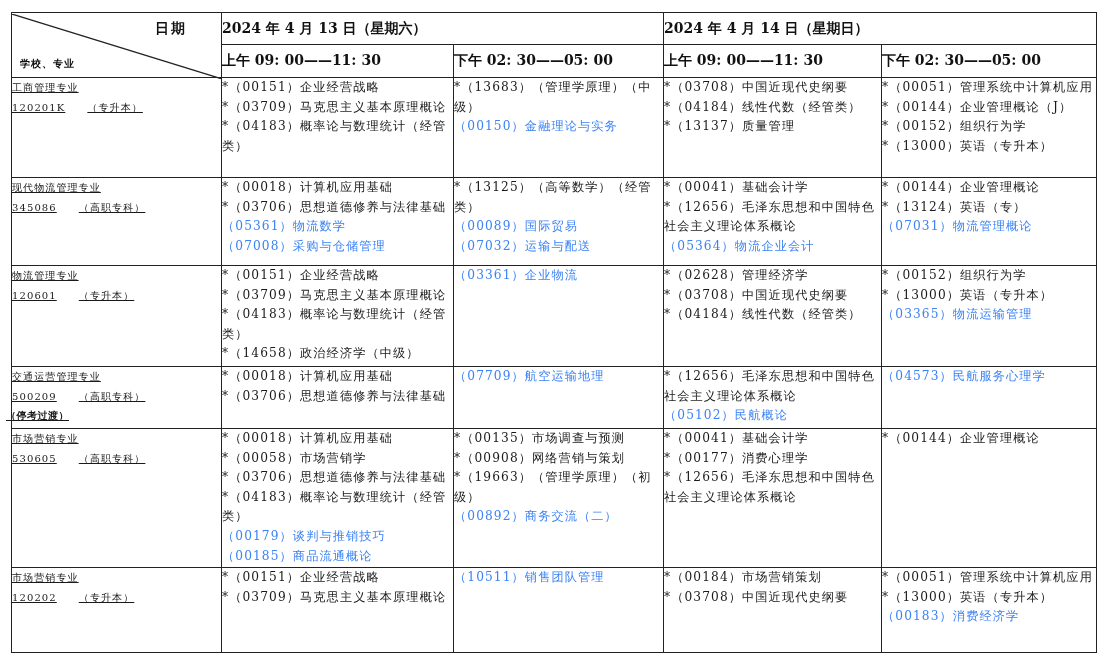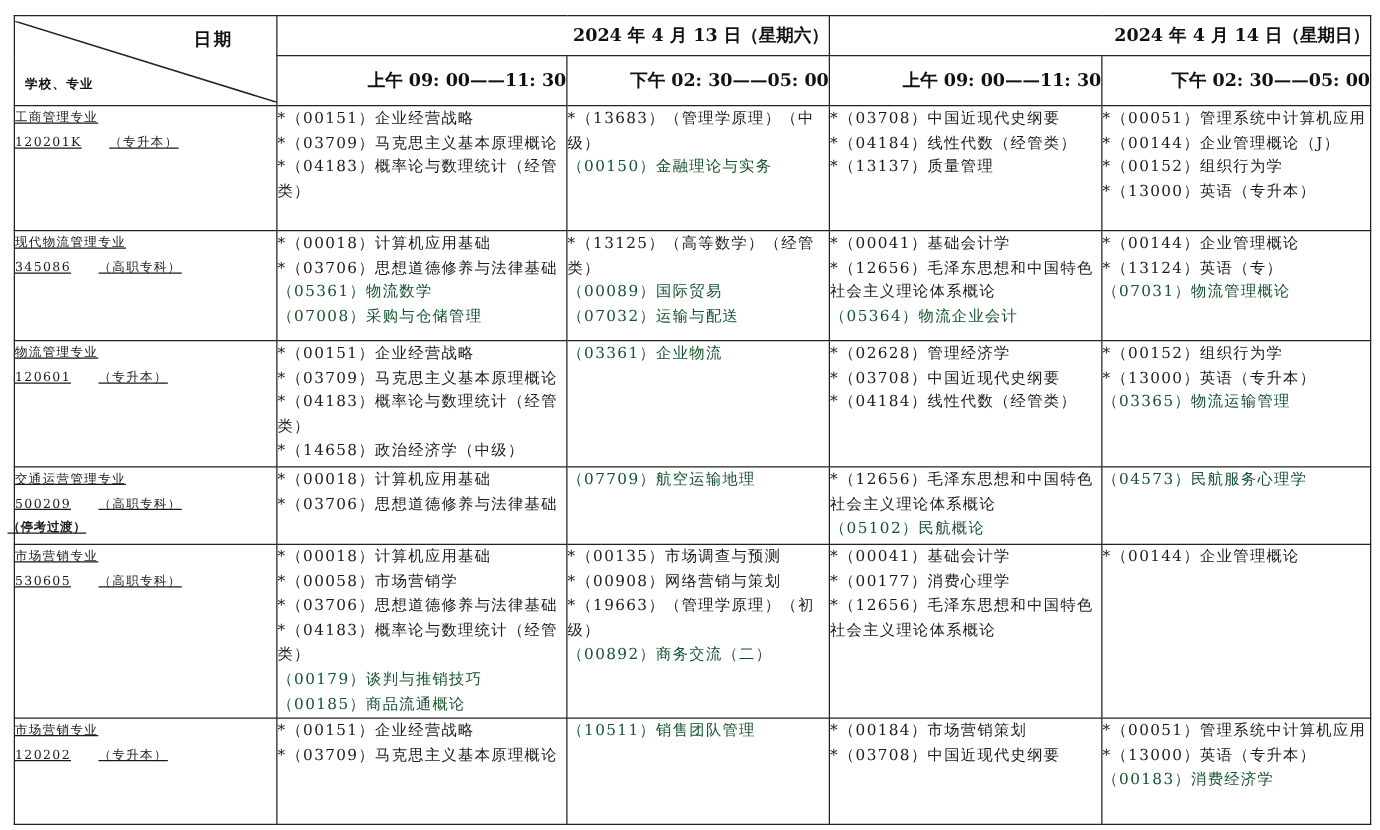--- a/index.html
+++ b/index.html
@@ -2,30 +2,30 @@
 <html><head>
 <meta charset="utf-8">
 <style>
   html, body { margin: 0; padding: 0; background: #ffffff; }
   body { width: 1104px; height: 664px; position: relative; overflow: hidden;
          font-family: "DejaVu Serif", "Liberation Serif", serif; color: #1a1a1a; }
   table.sched { position: absolute; left: 11px; top: 12px; border-collapse: collapse;
                 table-layout: fixed; width: 1085px; }
   table.sched td, table.sched th { border: 1.3px solid #222; vertical-align: top; padding: 0; }
   th { font-family: "DejaVu Serif", "Liberation Serif", serif; font-weight: bold; font-size: 14px;
-       text-align: right; vertical-align: middle !important; color: #111; }
+       text-align: left; vertical-align: middle !important; color: #111; }
   .corner { position: relative; height: 63px; }
   .corner svg { position: absolute; left: 0; top: 0; }
   .corner .date-lbl { position: absolute; right: 34px; top: 6px; font-weight: bold; font-size: 14px; letter-spacing: 2px; }
   .corner .school-lbl { position: absolute; left: 8px; bottom: 6px; font-weight: bold; font-size: 10px; letter-spacing: 1px; }
   .cell { padding: 3px 4px 2px 7px; font-size: 12.2px; line-height: 19.6px; letter-spacing: 1.1px; }
   .major { padding: 3px 4px 2px 14px; font-size: 10px; line-height: 19.6px; letter-spacing: 1.1px; text-decoration: underline; }
   .major .note { font-weight: bold; letter-spacing: 0.5px; margin-left: -6px; }
   .course { display: block; }
-  .course.red { color: #14532d; }
+  .course.red { color: #3b82f6; }
   .gap { display: inline-block; width: 22px; }
 </style>
 </head>
 <body>
 
 <table class="sched">
   <colgroup>
     <col style="width:210px">
       <col style="width:232px">
       <col style="width:210px">
@@ -39,21 +39,21 @@
         <svg width="210" height="65">
           <line x1="0" y1="0" x2="210" y2="65" stroke="#222" stroke-width="1.2"></line>
         </svg>
         <span class="date-lbl">日期</span>
         <span class="school-lbl">学校、专业</span>
       </div>
     </th>
     <th colspan="2">2024 年 4 月 13 日（星期六）</th>
     <th colspan="2">2024 年 4 月 14 日（星期日）</th>
   </tr>
-  <tr style="height:40px">
+  <tr style="height:33px">
     <th>上午 09: 00——11: 30</th>
     <th>下午 02: 30——05: 00</th>
     <th>上午 09: 00——11: 30</th>
     <th>下午 02: 30——05: 00</th>
   </tr>
   </tbody>
     <tbody id="body-rows">
       <tr style="height: 100px;">
         <td class="major">
           <div>工商管理专业</div>

